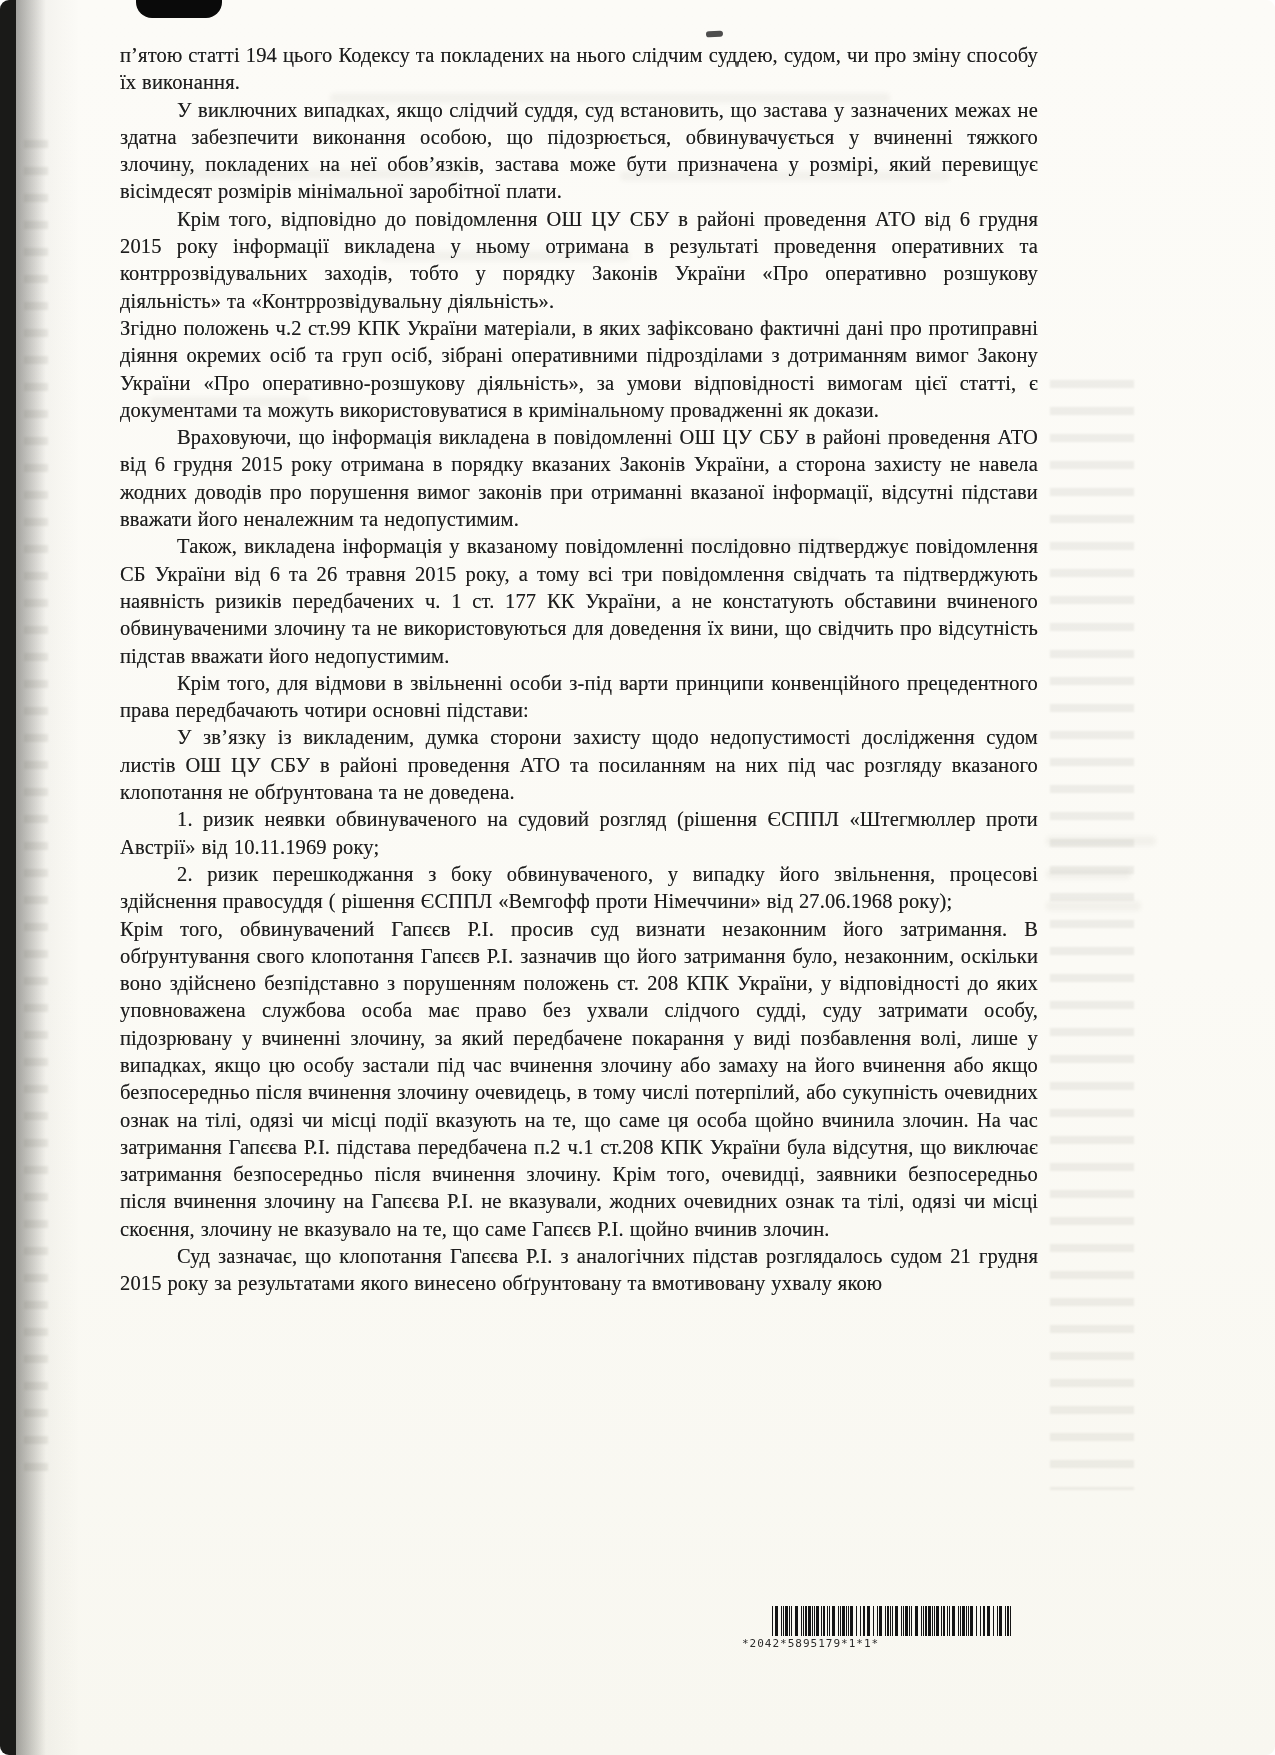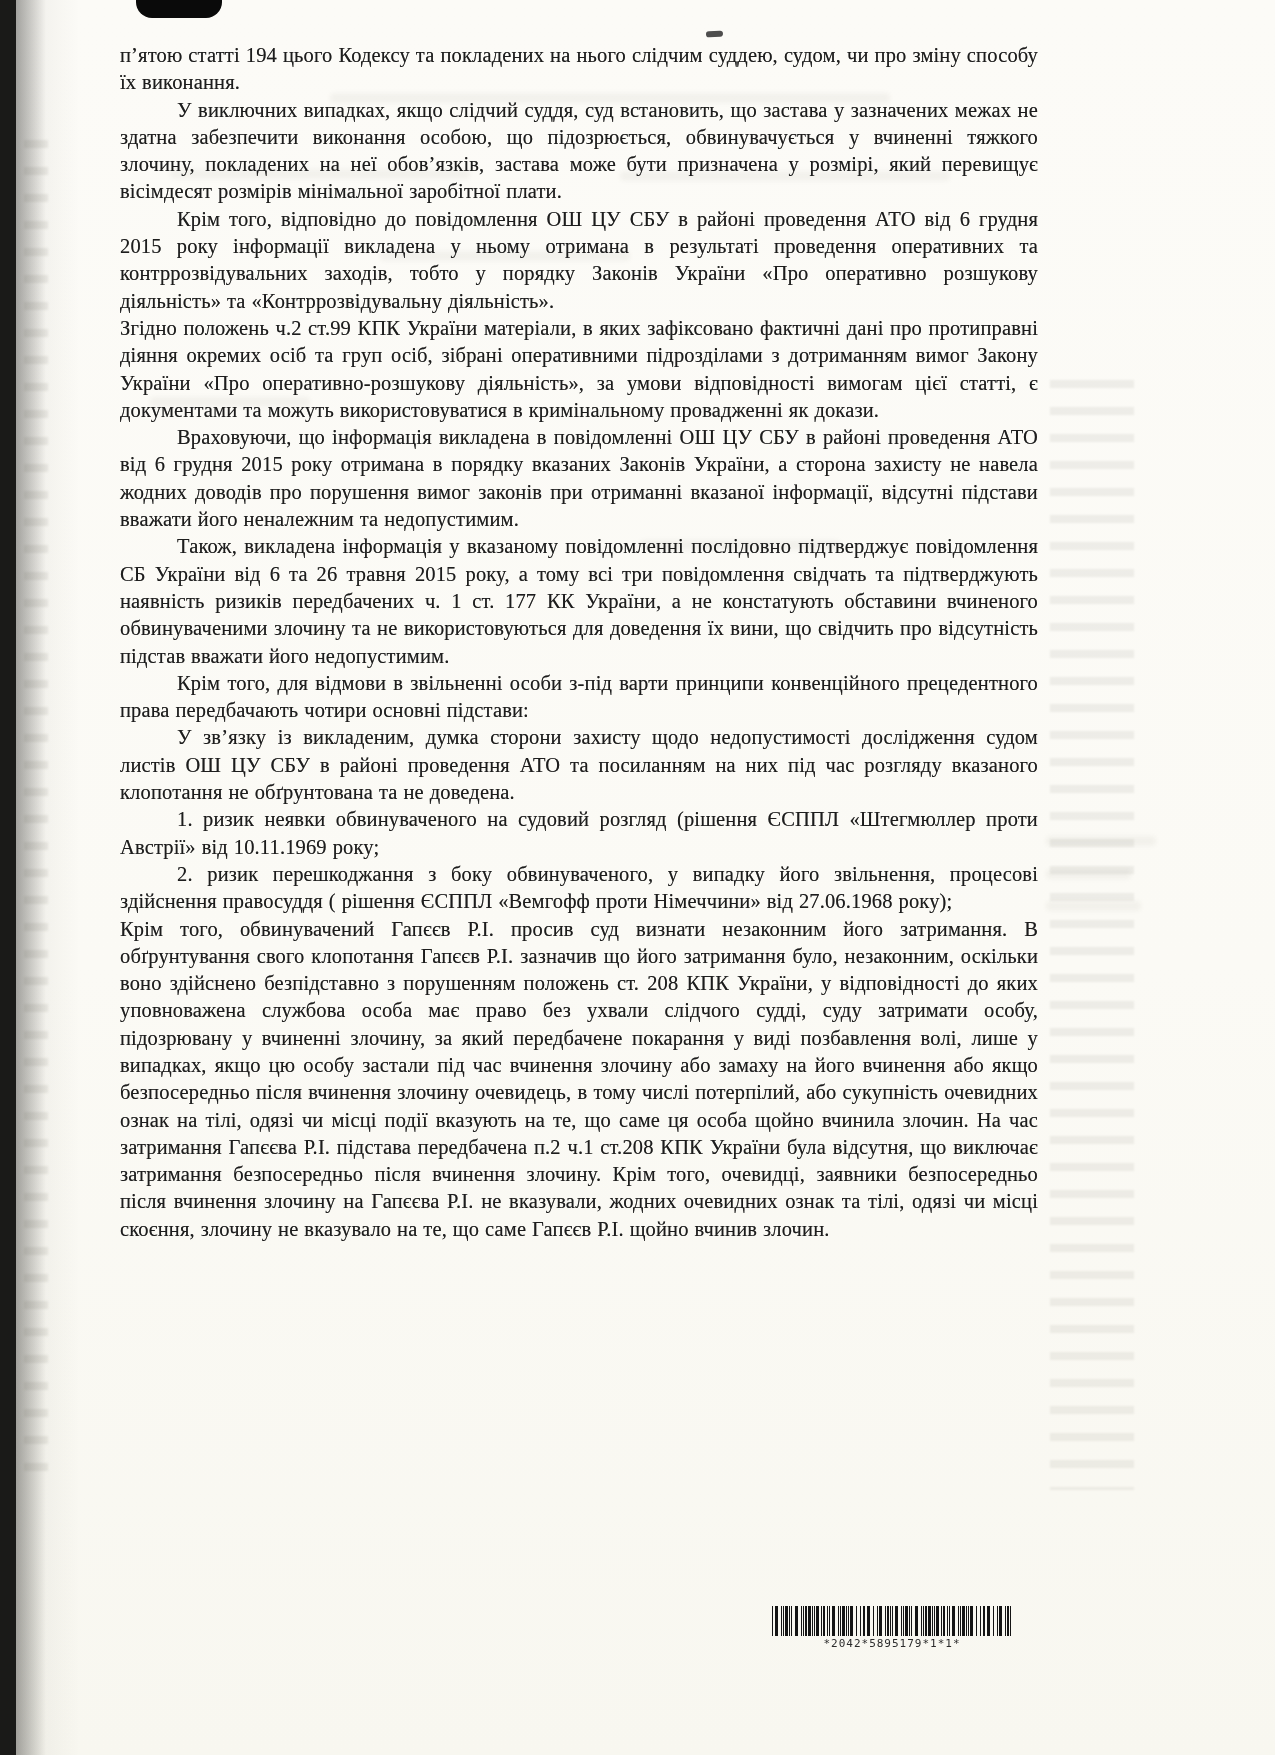--- a/index.html
+++ b/index.html
@@ -7,20 +7,21 @@
   body { font-family: "Liberation Serif", "DejaVu Serif", serif; }
 
   .page {
     position: relative;
     width: 1275px;
     height: 1755px;
     overflow: hidden;
     background:
       linear-gradient(90deg, rgba(70,68,55,0.10), rgba(0,0,0,0) 80px),
       linear-gradient(180deg, #fcfbf7 0%, #fbfaf5 55%, #f8f7f0 100%);
+    border-radius: 9px;
   }
 
   
   .scan-edge {
     position: absolute;
     left: 0; top: 0;
     width: 16px; height: 100%;
     background: #1a1a18;
   }
   .scan-edge-fade {
@@ -84,21 +85,20 @@
     text-shadow: 0 0 0.5px rgba(29,29,29,0.55);
   }
   .text-block p { margin: 0; }
   .text-block p.indent { text-indent: 57px; }
 
   
   .barcode {
     position: absolute;
     left: 742px; top: 1606px;
     width: 300px;
-    text-align: center;
   }
   .barcode-bars {
     height: 30px;
     display: flex;
     align-items: stretch;
     justify-content: center;
   }
   .barcode-bars span { display: block; background: #141414; }
   .barcode-text {
     margin-top: 1px;
@@ -135,20 +135,21 @@
     <p class="indent">У виключних випадках, якщо слідчий суддя, суд встановить, що застава у зазначених межах не здатна забезпечити виконання особою, що підозрюється, обвинувачується у вчиненні тяжкого злочину, покладених на неї обов’язків, застава може бути призначена у розмірі, який перевищує вісімдесят розмірів мінімальної заробітної плати.</p>
     <p class="indent">Крім того, відповідно до повідомлення ОШ ЦУ СБУ в районі проведення АТО від 6 грудня 2015 року інформації викладена у ньому отримана в результаті проведення оперативних та контррозвідувальних заходів, тобто у порядку Законів України «Про оперативно розшукову діяльність» та «Контррозвідувальну діяльність».</p>
     <p>Згідно положень ч.2 ст.99 КПК України матеріали, в яких зафіксовано фактичні дані про протиправні діяння окремих осіб та груп осіб, зібрані оперативними підрозділами з дотриманням вимог Закону України «Про оперативно-розшукову діяльність», за умови відповідності вимогам цієї статті, є документами та можуть використовуватися в кримінальному провадженні як докази.</p>
     <p class="indent">Враховуючи, що інформація викладена в повідомленні ОШ ЦУ СБУ в районі проведення АТО від 6 грудня 2015 року отримана в порядку вказаних Законів України, а сторона захисту не навела жодних доводів про порушення вимог законів при отриманні вказаної інформації, відсутні підстави вважати його неналежним та недопустимим.</p>
     <p class="indent">Також,  викладена інформація у вказаному повідомленні послідовно підтверджує повідомлення СБ України від 6 та 26 травня 2015 року, а тому всі три повідомлення свідчать та підтверджують наявність ризиків передбачених ч. 1 ст. 177 КК України, а не констатують обставини вчиненого обвинуваченими злочину та не використовуються для доведення їх вини, що свідчить про відсутність підстав вважати його недопустимим.</p>
     <p class="indent">Крім того, для відмови в звільненні особи з-під варти принципи конвенційного прецедентного права передбачають чотири основні підстави:</p>
     <p class="indent">У зв’язку із викладеним, думка сторони захисту щодо недопустимості дослідження судом листів ОШ ЦУ СБУ в районі проведення АТО та посиланням на них під час розгляду вказаного клопотання не обґрунтована та не доведена.</p>
     <p class="indent">1. ризик неявки обвинуваченого на судовий розгляд (рішення ЄСППЛ «Штегмюллер проти Австрії» від 10.11.1969 року;</p>
     <p class="indent">2. ризик перешкоджання з боку обвинуваченого, у випадку його звільнення, процесові здійснення правосуддя ( рішення ЄСППЛ «Вемгофф проти Німеччини» від 27.06.1968 року);</p>
     <p>Крім того, обвинувачений Гапєєв Р.І. просив суд визнати незаконним його затримання. В обґрунтування свого клопотання Гапєєв Р.І. зазначив що його затримання було, незаконним, оскільки воно здійснено безпідставно з порушенням положень ст. 208 КПК України, у відповідності до яких уповноважена службова особа має право без ухвали слідчого судді, суду затримати особу, підозрювану у вчиненні злочину, за який передбачене покарання у виді позбавлення волі, лише у випадках, якщо цю особу застали під час вчинення злочину або замаху на його вчинення або якщо безпосередньо після вчинення злочину очевидець, в тому числі потерпілий, або сукупність очевидних ознак на тілі, одязі чи місці події вказують на те, що саме ця особа щойно вчинила злочин. На час затримання Гапєєва Р.І. підстава передбачена п.2 ч.1 ст.208 КПК України була відсутня, що виключає затримання безпосередньо після вчинення злочину. Крім того, очевидці, заявники безпосередньо після вчинення злочину на Гапєєва Р.І. не вказували, жодних очевидних ознак та тілі, одязі чи місці скоєння, злочину не вказувало на те, що саме Гапєєв Р.І. щойно вчинив злочин.</p>
+    <p class="indent">Суд зазначає, що клопотання Гапєєва Р.І. з аналогічних підстав розглядалось судом 21 грудня 2015 року за результатами якого винесено обґрунтовану та вмотивовану ухвалу якою</p>
   </div>
 
   <div class="barcode">
     <div class="barcode-bars">
         <span style="width: 1px; margin-right: 2px;"></span>
         <span style="width: 3px; margin-right: 3px;"></span>
         <span style="width: 1px; margin-right: 1px;"></span>
         <span style="width: 1px; margin-right: 1px;"></span>
         <span style="width: 3px; margin-right: 1px;"></span>
         <span style="width: 1px; margin-right: 1px;"></span>

